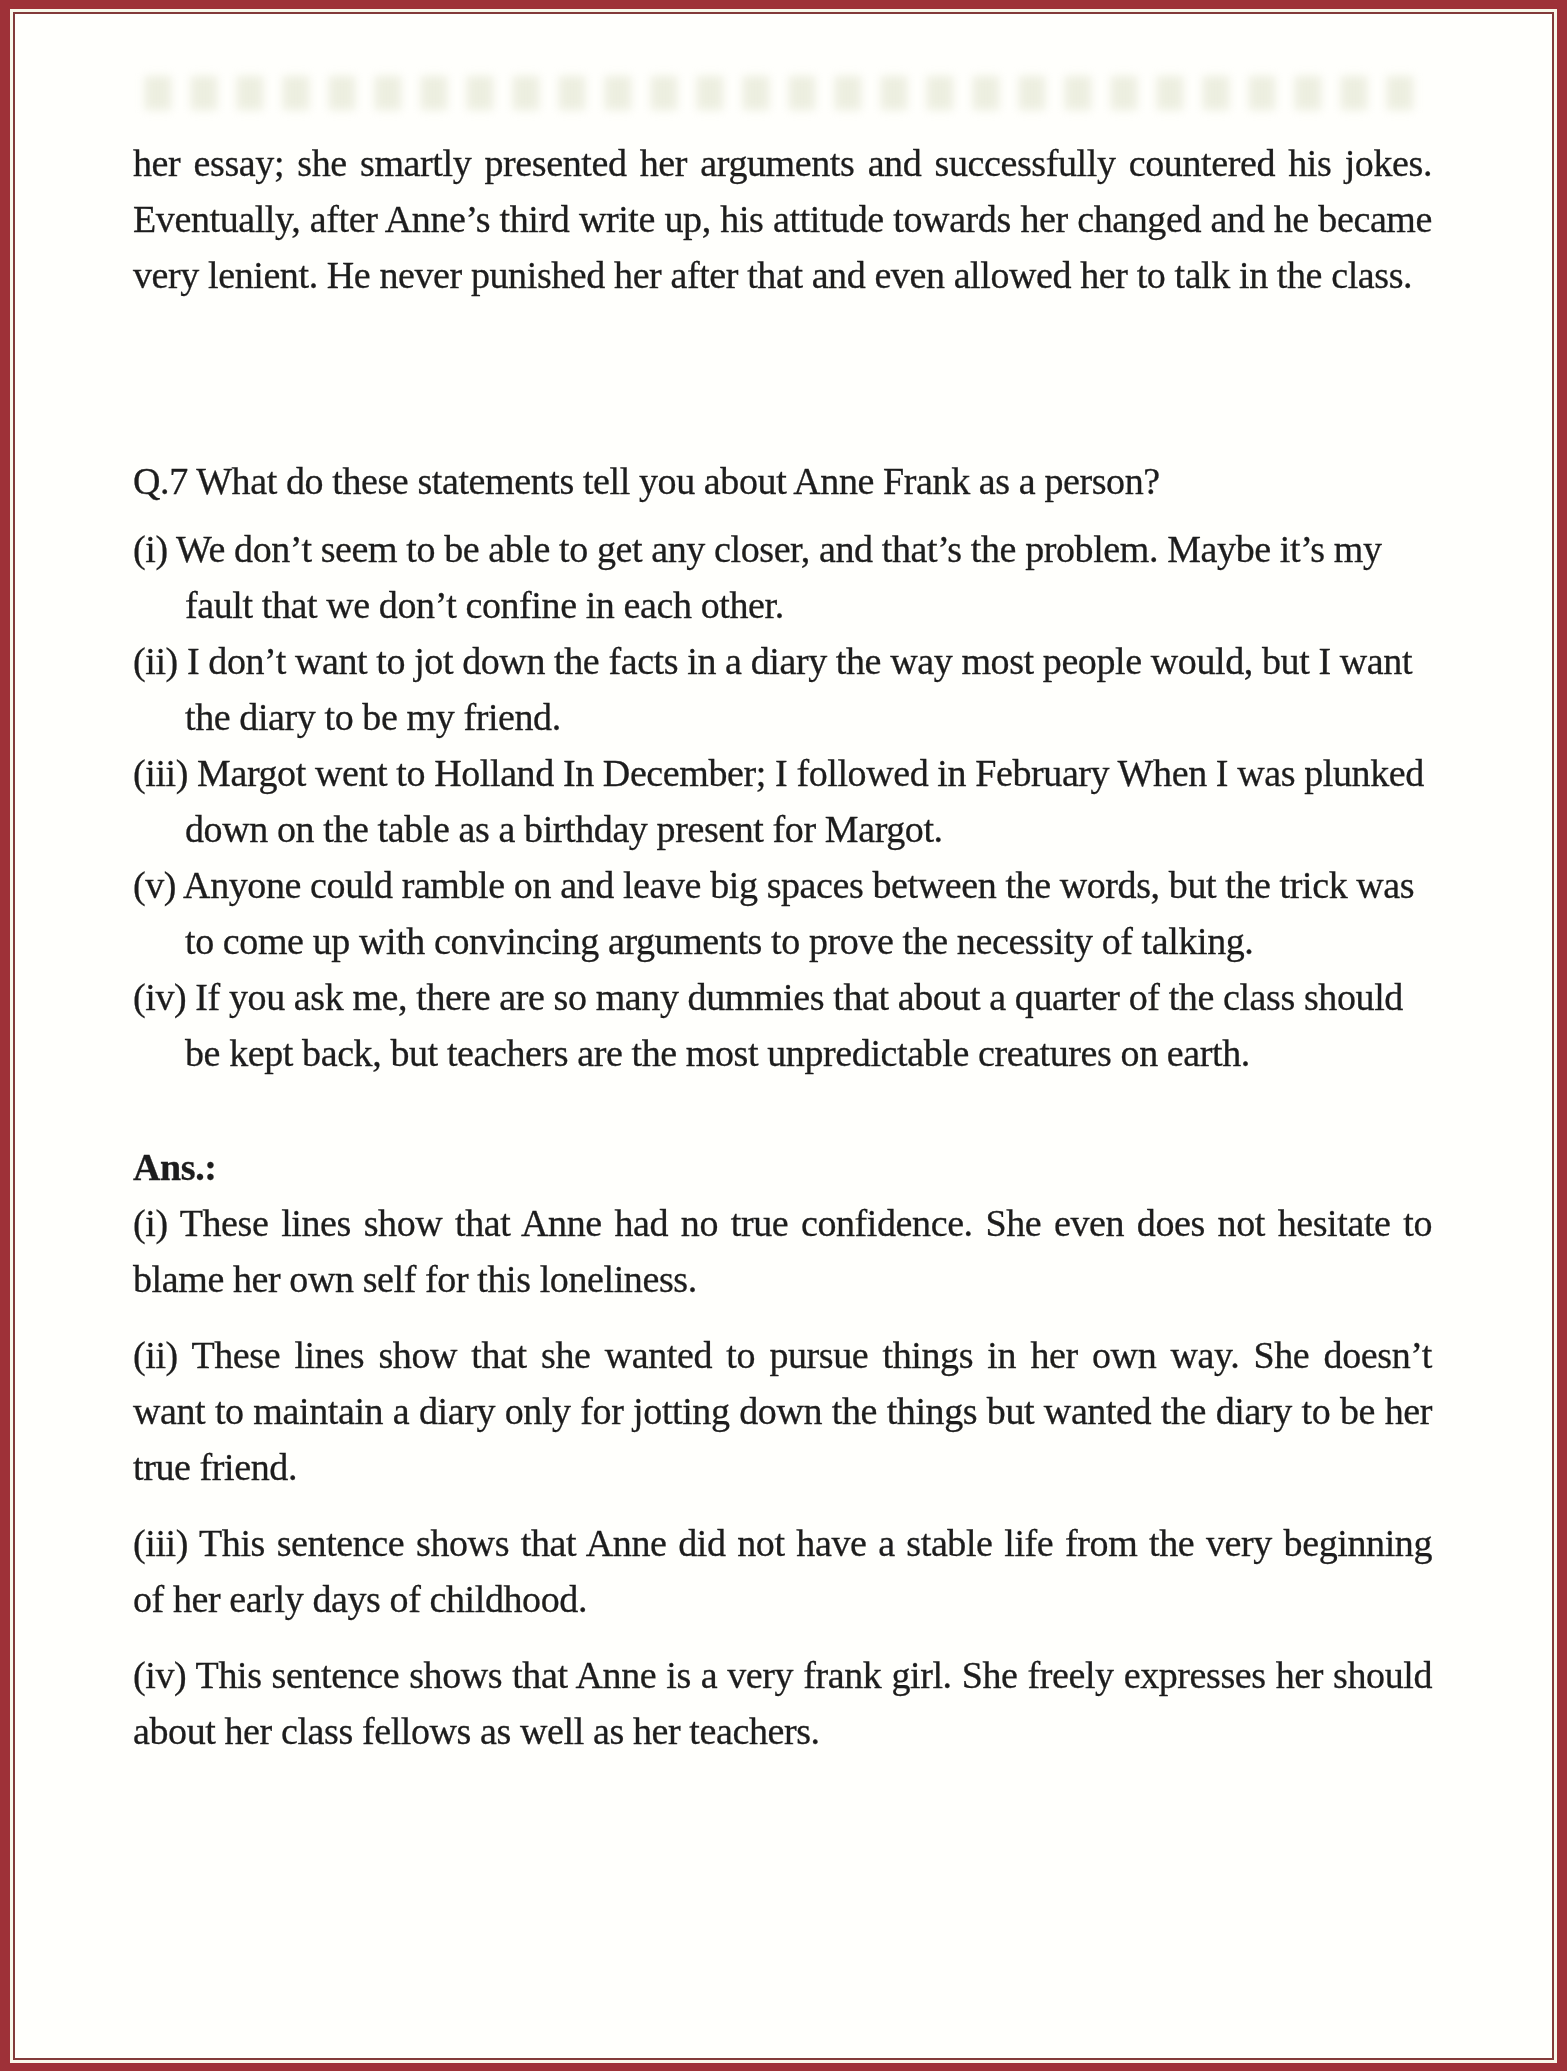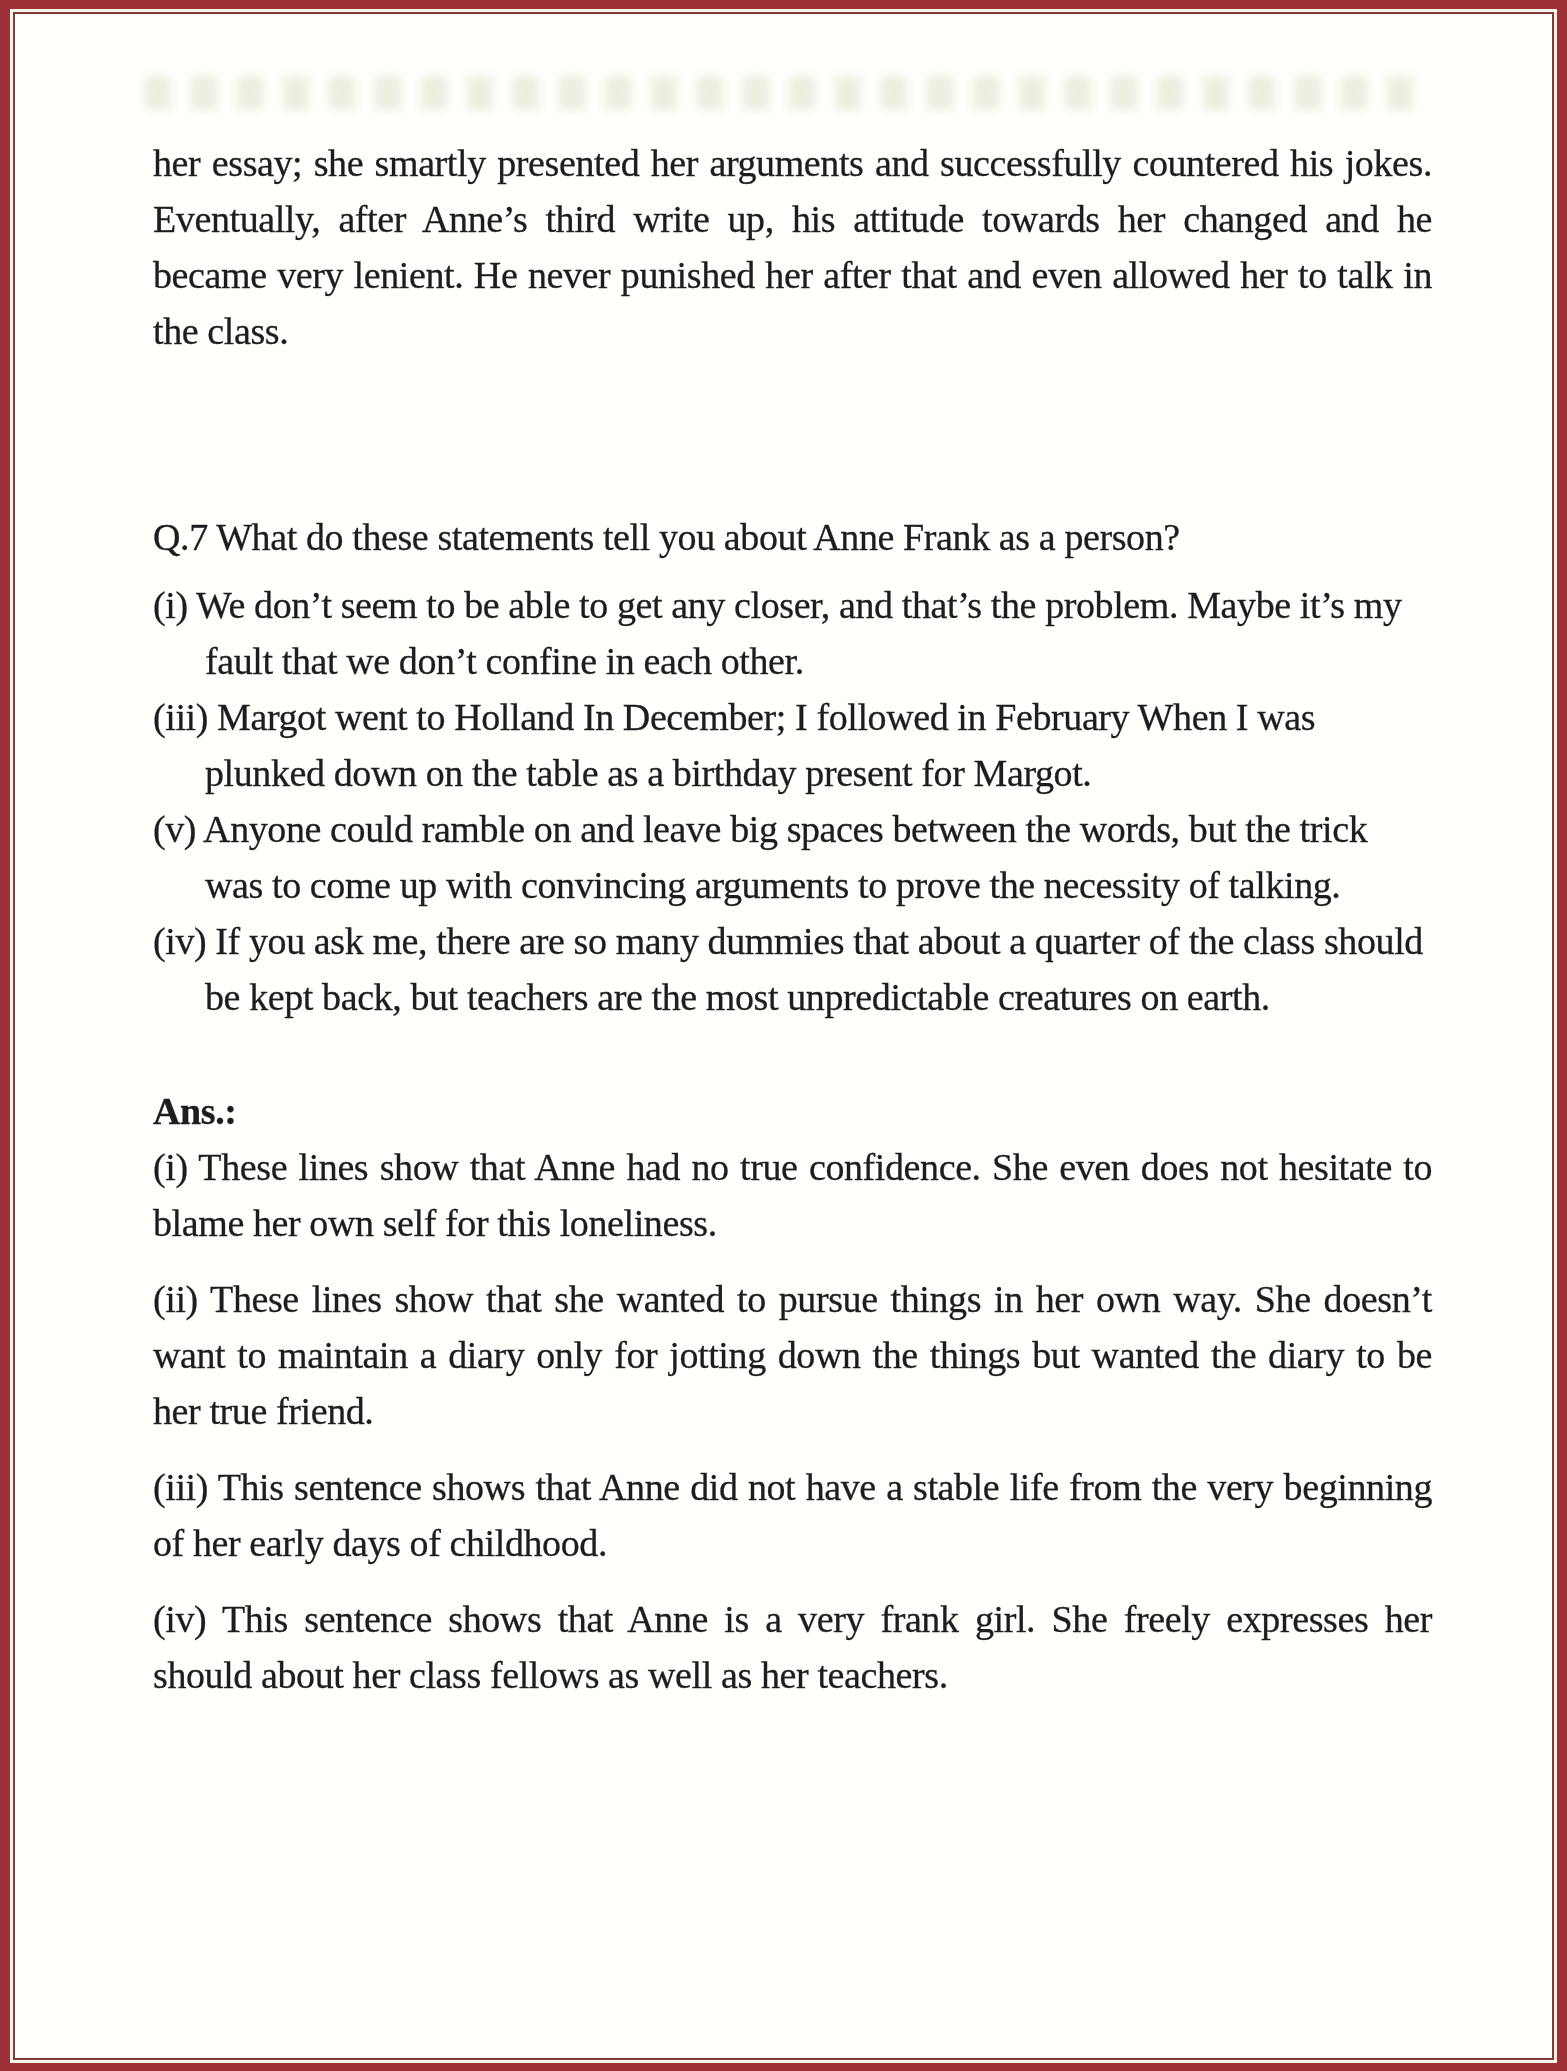--- a/index.html
+++ b/index.html
@@ -21,21 +21,20 @@
     background: #f8f8ea;            
     padding: 3px;
   }
   .inner-frame {
     position: relative;
     height: 100%;
     box-sizing: border-box;
     border: 2px solid #833b3a;      
     background: #fffffc;            
     overflow: hidden;
-    padding-left: 20px;
   }
   .content {
     box-sizing: border-box;
     padding: 121px 120px 0 118px;
     font-family: "Liberation Serif", "DejaVu Serif", serif;
     font-size: 38px;
     line-height: 56px;
     letter-spacing: -0.4px;
     color: #1d1d1d;
     -webkit-text-stroke: 0.3px #1d1d1d;
@@ -93,20 +92,21 @@
       <div class="bleed"></div>
 
       <div class="content">
 
         <p class="intro">her essay; she smartly presented her arguments and successfully countered his jokes. Eventually, after Anne’s third write up, his attitude towards her changed and he became very lenient. He never punished her after that and even allowed her to talk in the class.</p>
 
         <p class="question">Q.7 What do these statements tell you about Anne Frank as a person?</p>
 
         <div class="statements">
           <p class="stmt">(i) We don’t seem to be able to get any closer, and that’s the problem. Maybe it’s my fault that we don’t confine in each other.</p>
+          <p class="stmt">(ii) I don’t want to jot down the facts in a diary the way most people would, but I want the diary to be my friend.</p>
           <p class="stmt">(iii) Margot went to Holland In December; I followed in February When I was plunked down on the table as a birthday present for Margot.</p>
           <p class="stmt">(v) Anyone could ramble on and leave big spaces between the words, but the trick was to come up with convincing arguments to prove the necessity of talking.</p>
           <p class="stmt">(iv) If you ask me, there are so many dummies that about a quarter of the class should be kept back, but teachers are the most unpredictable creatures on earth.</p>
         </div>
 
         <p class="ans-heading">Ans.:</p>
 
         <div>
           <p class="ans first">(i) These lines show that Anne had no true confidence. She even does not hesitate to blame her own self for this loneliness.</p>
           <p class="ans">(ii) These lines show that she wanted to pursue things in her own way. She doesn’t want to maintain a diary only for jotting down the things but wanted the diary to be her true friend.</p>

